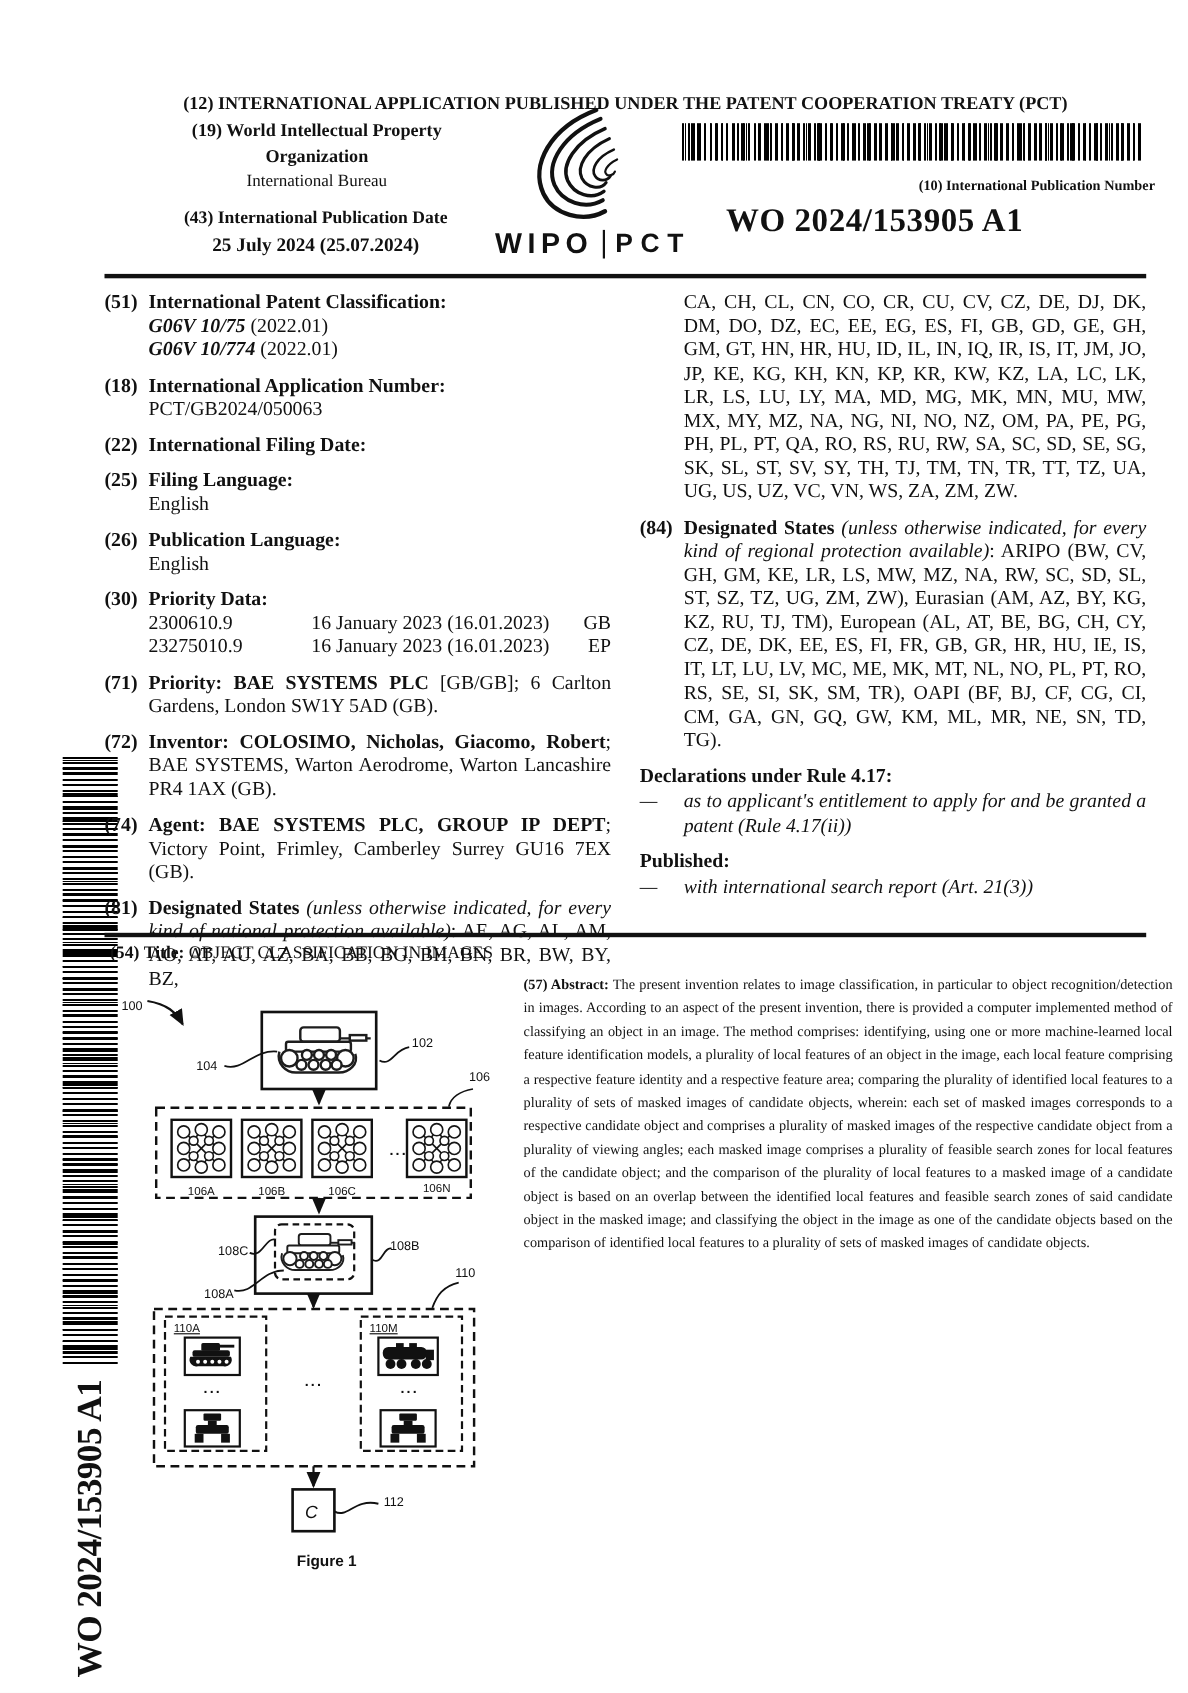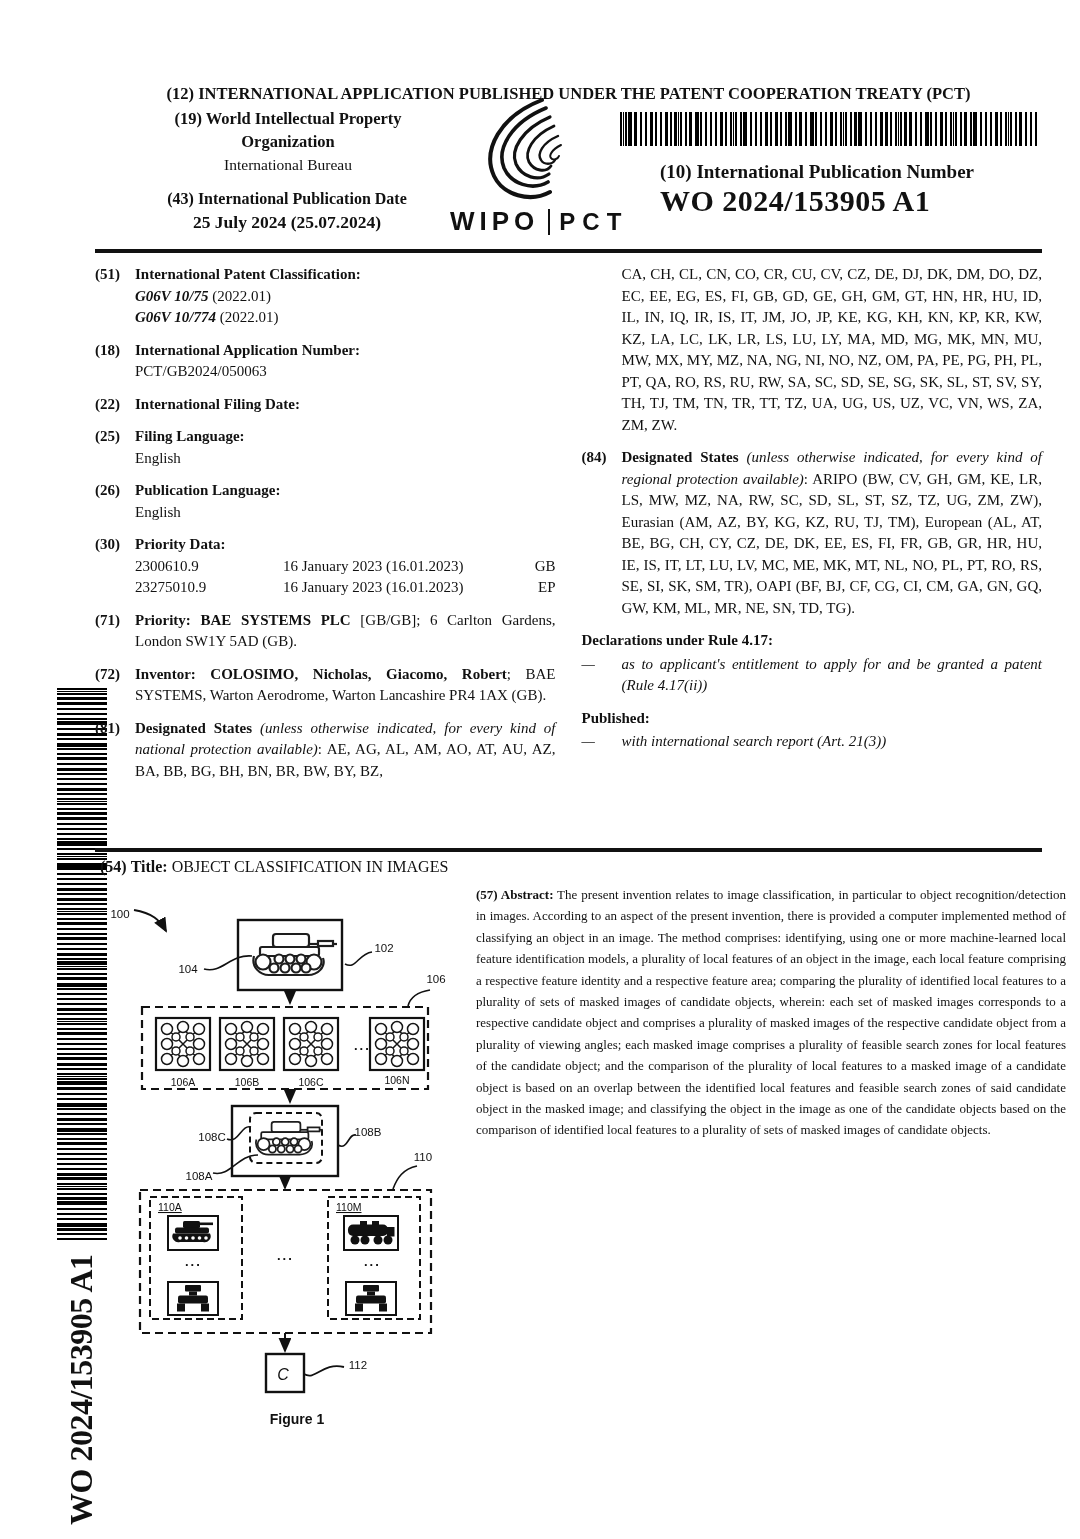--- a/index.html
+++ b/index.html
@@ -18,26 +18,26 @@
   .pubdate .d2{font-weight:700;font-size:17.5px;line-height:24px;}
   .wipopct{left:450px;top:206px;width:200px;display:flex;align-items:center;gap:9px;
            font-family:"Liberation Sans",sans-serif;}
   .wipopct .w{font-weight:800;font-size:26px;letter-spacing:5px;}
   .wipopct .bar{width:2px;height:26px;background:#111;}
   .wipopct .p{font-weight:600;font-size:24px;letter-spacing:7px;}
   .top-barcode{left:620px;top:112px;width:420px;height:34px;background:
     repeating-linear-gradient(90deg,#000 0 2px,transparent 2px 5px),
     repeating-linear-gradient(90deg,transparent 0 3px,#000 3px 4px,transparent 4px 11px),
     repeating-linear-gradient(90deg,transparent 0 8px,#000 8px 10px,transparent 10px 23px);}
-  .pubnum-label{left:660px;top:161px;width:390px;font-weight:700;font-size:19px;}
+  .pubnum-label{left:660px;top:161px;width:390px;font-weight:700;font-size:13px;text-align:right;}
   .pubnum{left:660px;top:184px;width:390px;font-weight:700;font-size:30px;letter-spacing:.5px;}
   .rule{left:95px;width:947px;height:4px;background:#111;}
 
   
-  .cols{left:95px;top:264px;width:947px;display:flex;gap:26px;font-size:15px;line-height:21.5px;}
+  .cols{left:95px;top:264px;width:947px;display:flex;gap:26px;font-size:18px;line-height:21.5px;}
   .col{flex:1;}
   .item{display:grid;grid-template-columns:40px 1fr;margin-bottom:11px;}
   .item .num{font-weight:700;}
   .item .bd{text-align:justify;}
   .lbl{font-weight:700;}
   .it{font-style:italic;}
   .bi{font-weight:700;font-style:italic;}
   .rgt{text-align:left;}
   .split{display:flex;justify-content:space-between;flex-direction:column;}
   .prow{display:grid;grid-template-columns:148px 1fr 34px;}
@@ -172,20 +172,24 @@
       <div class="item">
         <span class="num">(71)</span>
         <span class="bd"><span class="lbl">Priority:</span> <span class="lbl">BAE SYSTEMS PLC</span><span> [GB/GB]; 6 Carlton Gardens, London SW1Y 5AD (GB).</span></span>
       </div>
 
       <div class="item">
         <span class="num">(72)</span>
         <span class="bd"><span class="lbl">Inventor:</span> <span class="lbl">COLOSIMO, Nicholas, Giacomo, Robert</span><span>; BAE SYSTEMS, Warton Aerodrome, Warton Lancashire PR4 1AX (GB).</span></span>
       </div>
 
+      <div class="item">
+        <span class="num">(74)</span>
+        <span class="bd"><span class="lbl">Agent:</span> <span class="lbl">BAE SYSTEMS PLC, GROUP IP DEPT</span><span>; Victory Point, Frimley, Camberley Surrey GU16 7EX (GB).</span></span>
+      </div>
 
       <div class="item">
         <span class="num">(81)</span>
         <span class="bd"><span class="lbl">Designated States</span><span class="it"> (unless otherwise indicated, for every kind of national protection available)</span><span>: AE, AG, AL, AM, AO, AT, AU, AZ, BA, BB, BG, BH, BN, BR, BW, BY, BZ,</span></span>
       </div>
     </div>
 
     <div class="col">
 
       <div class="item">

